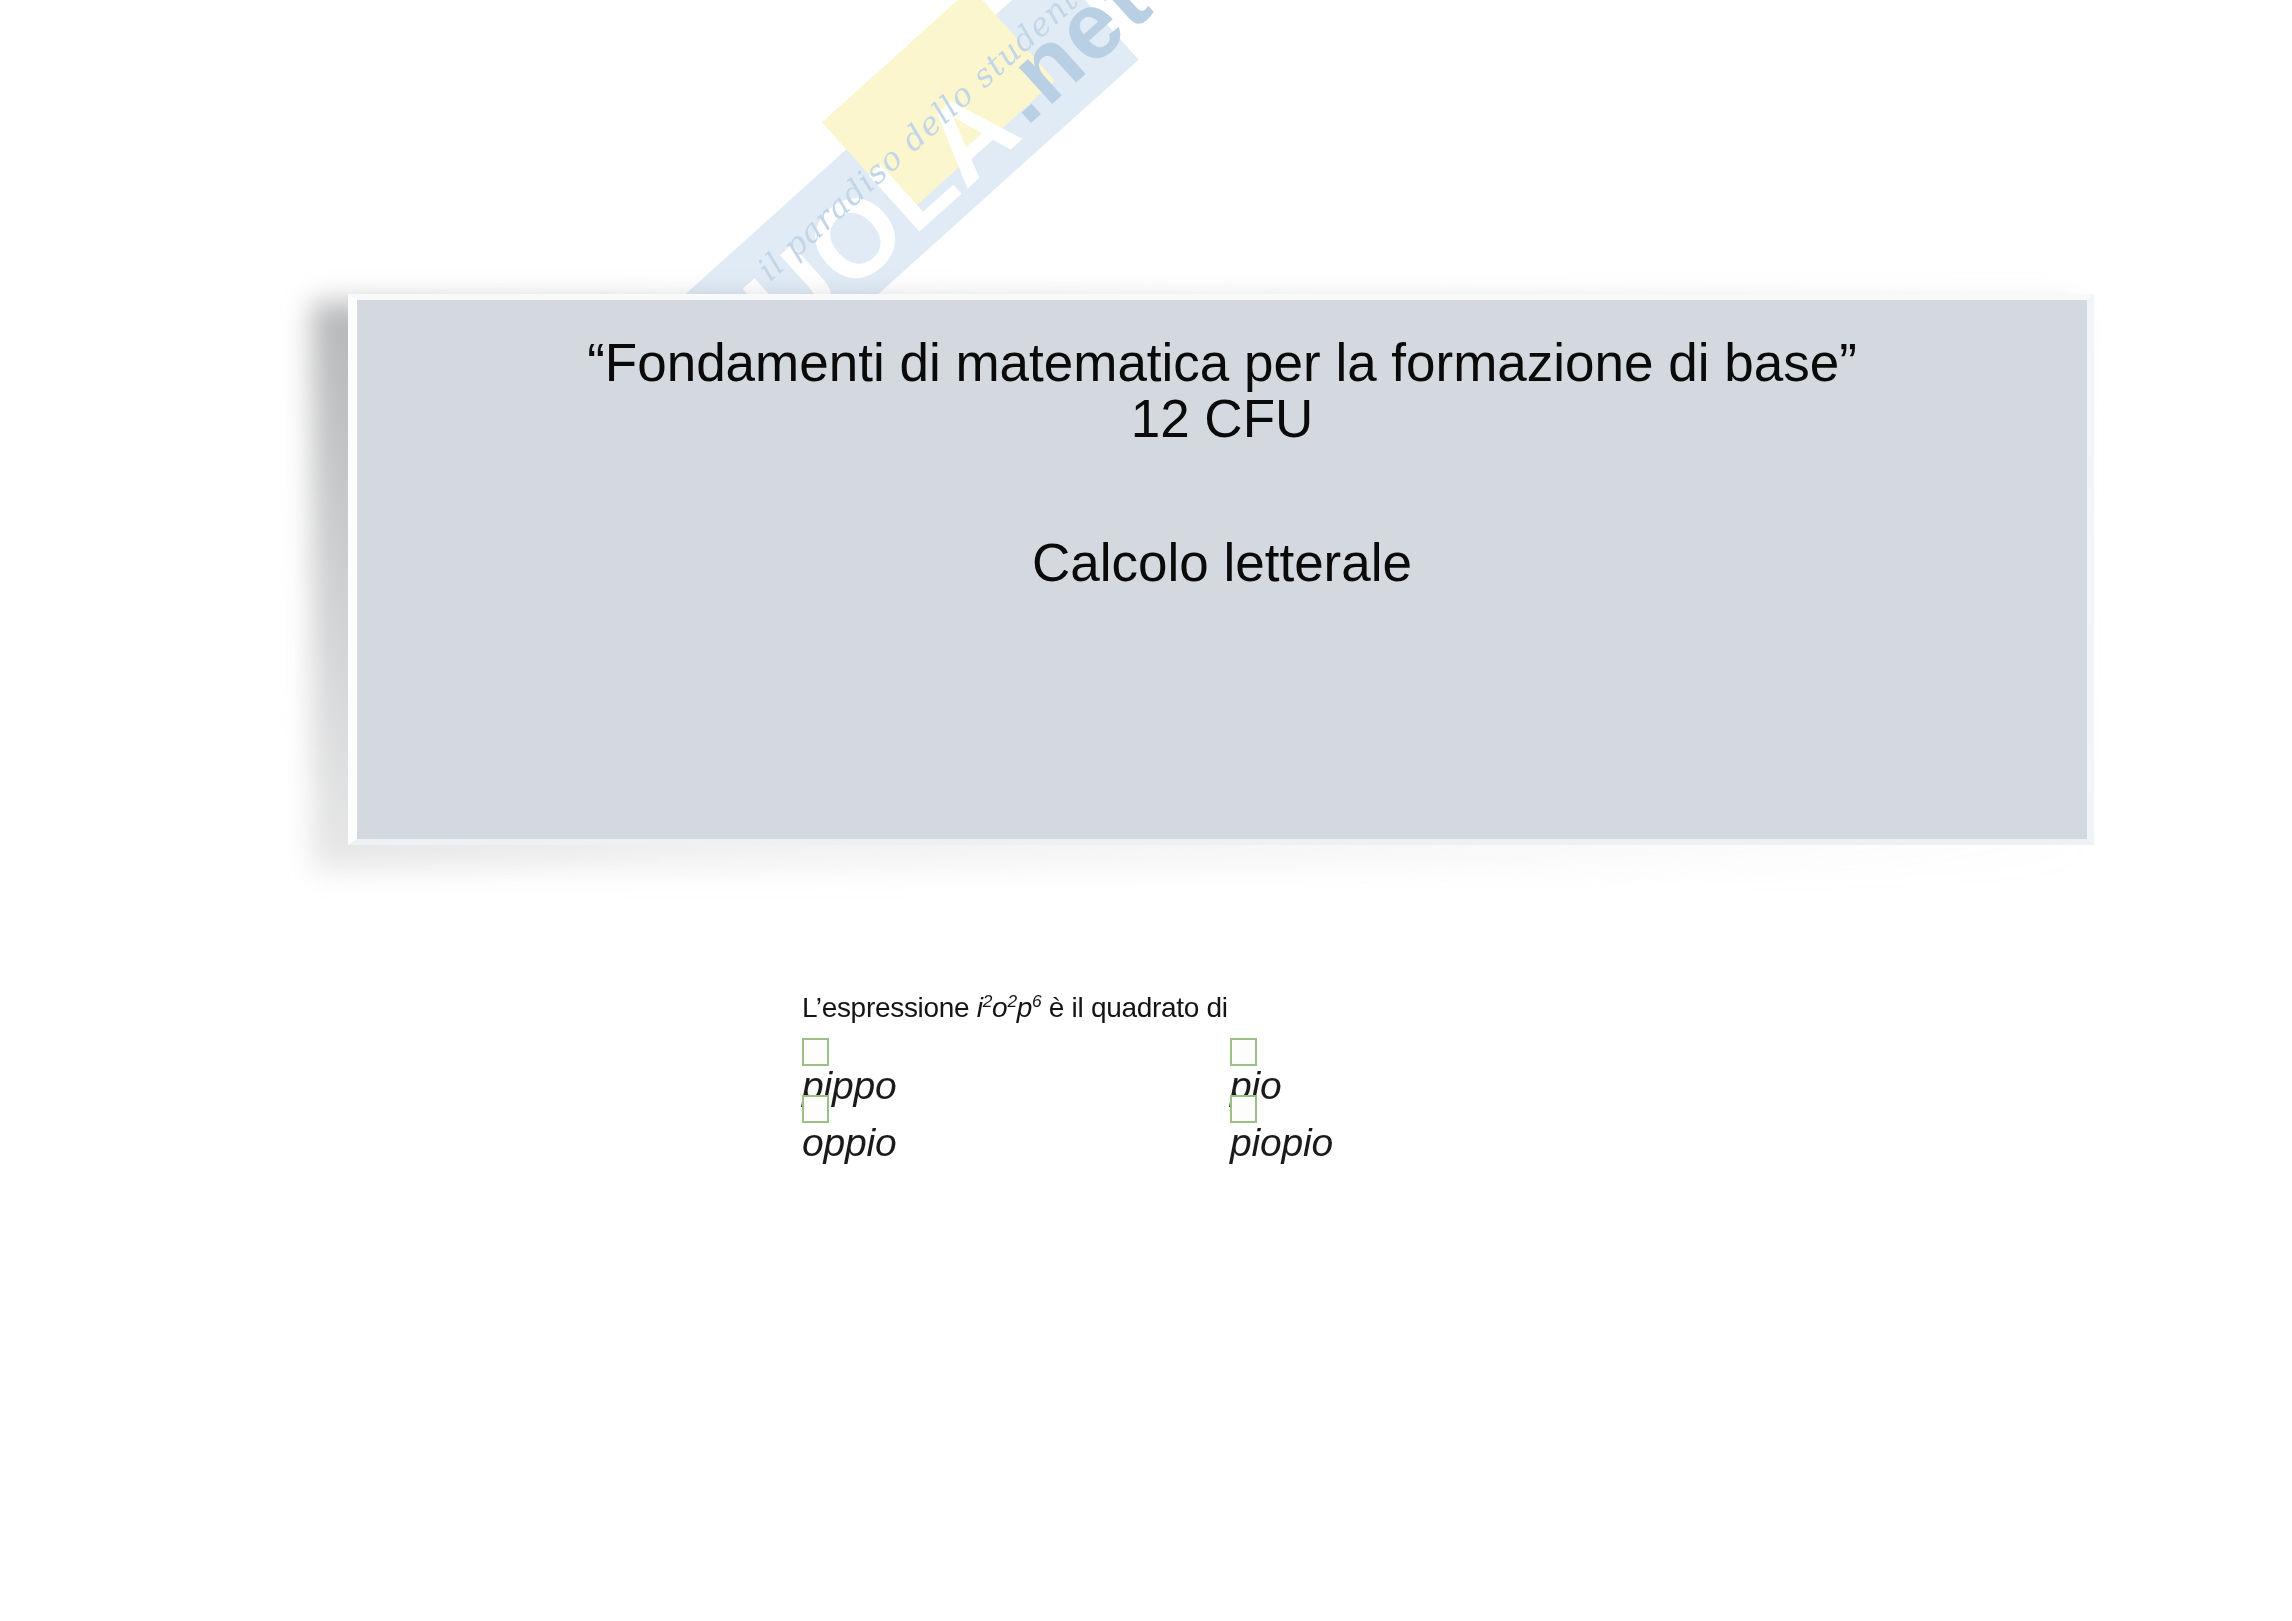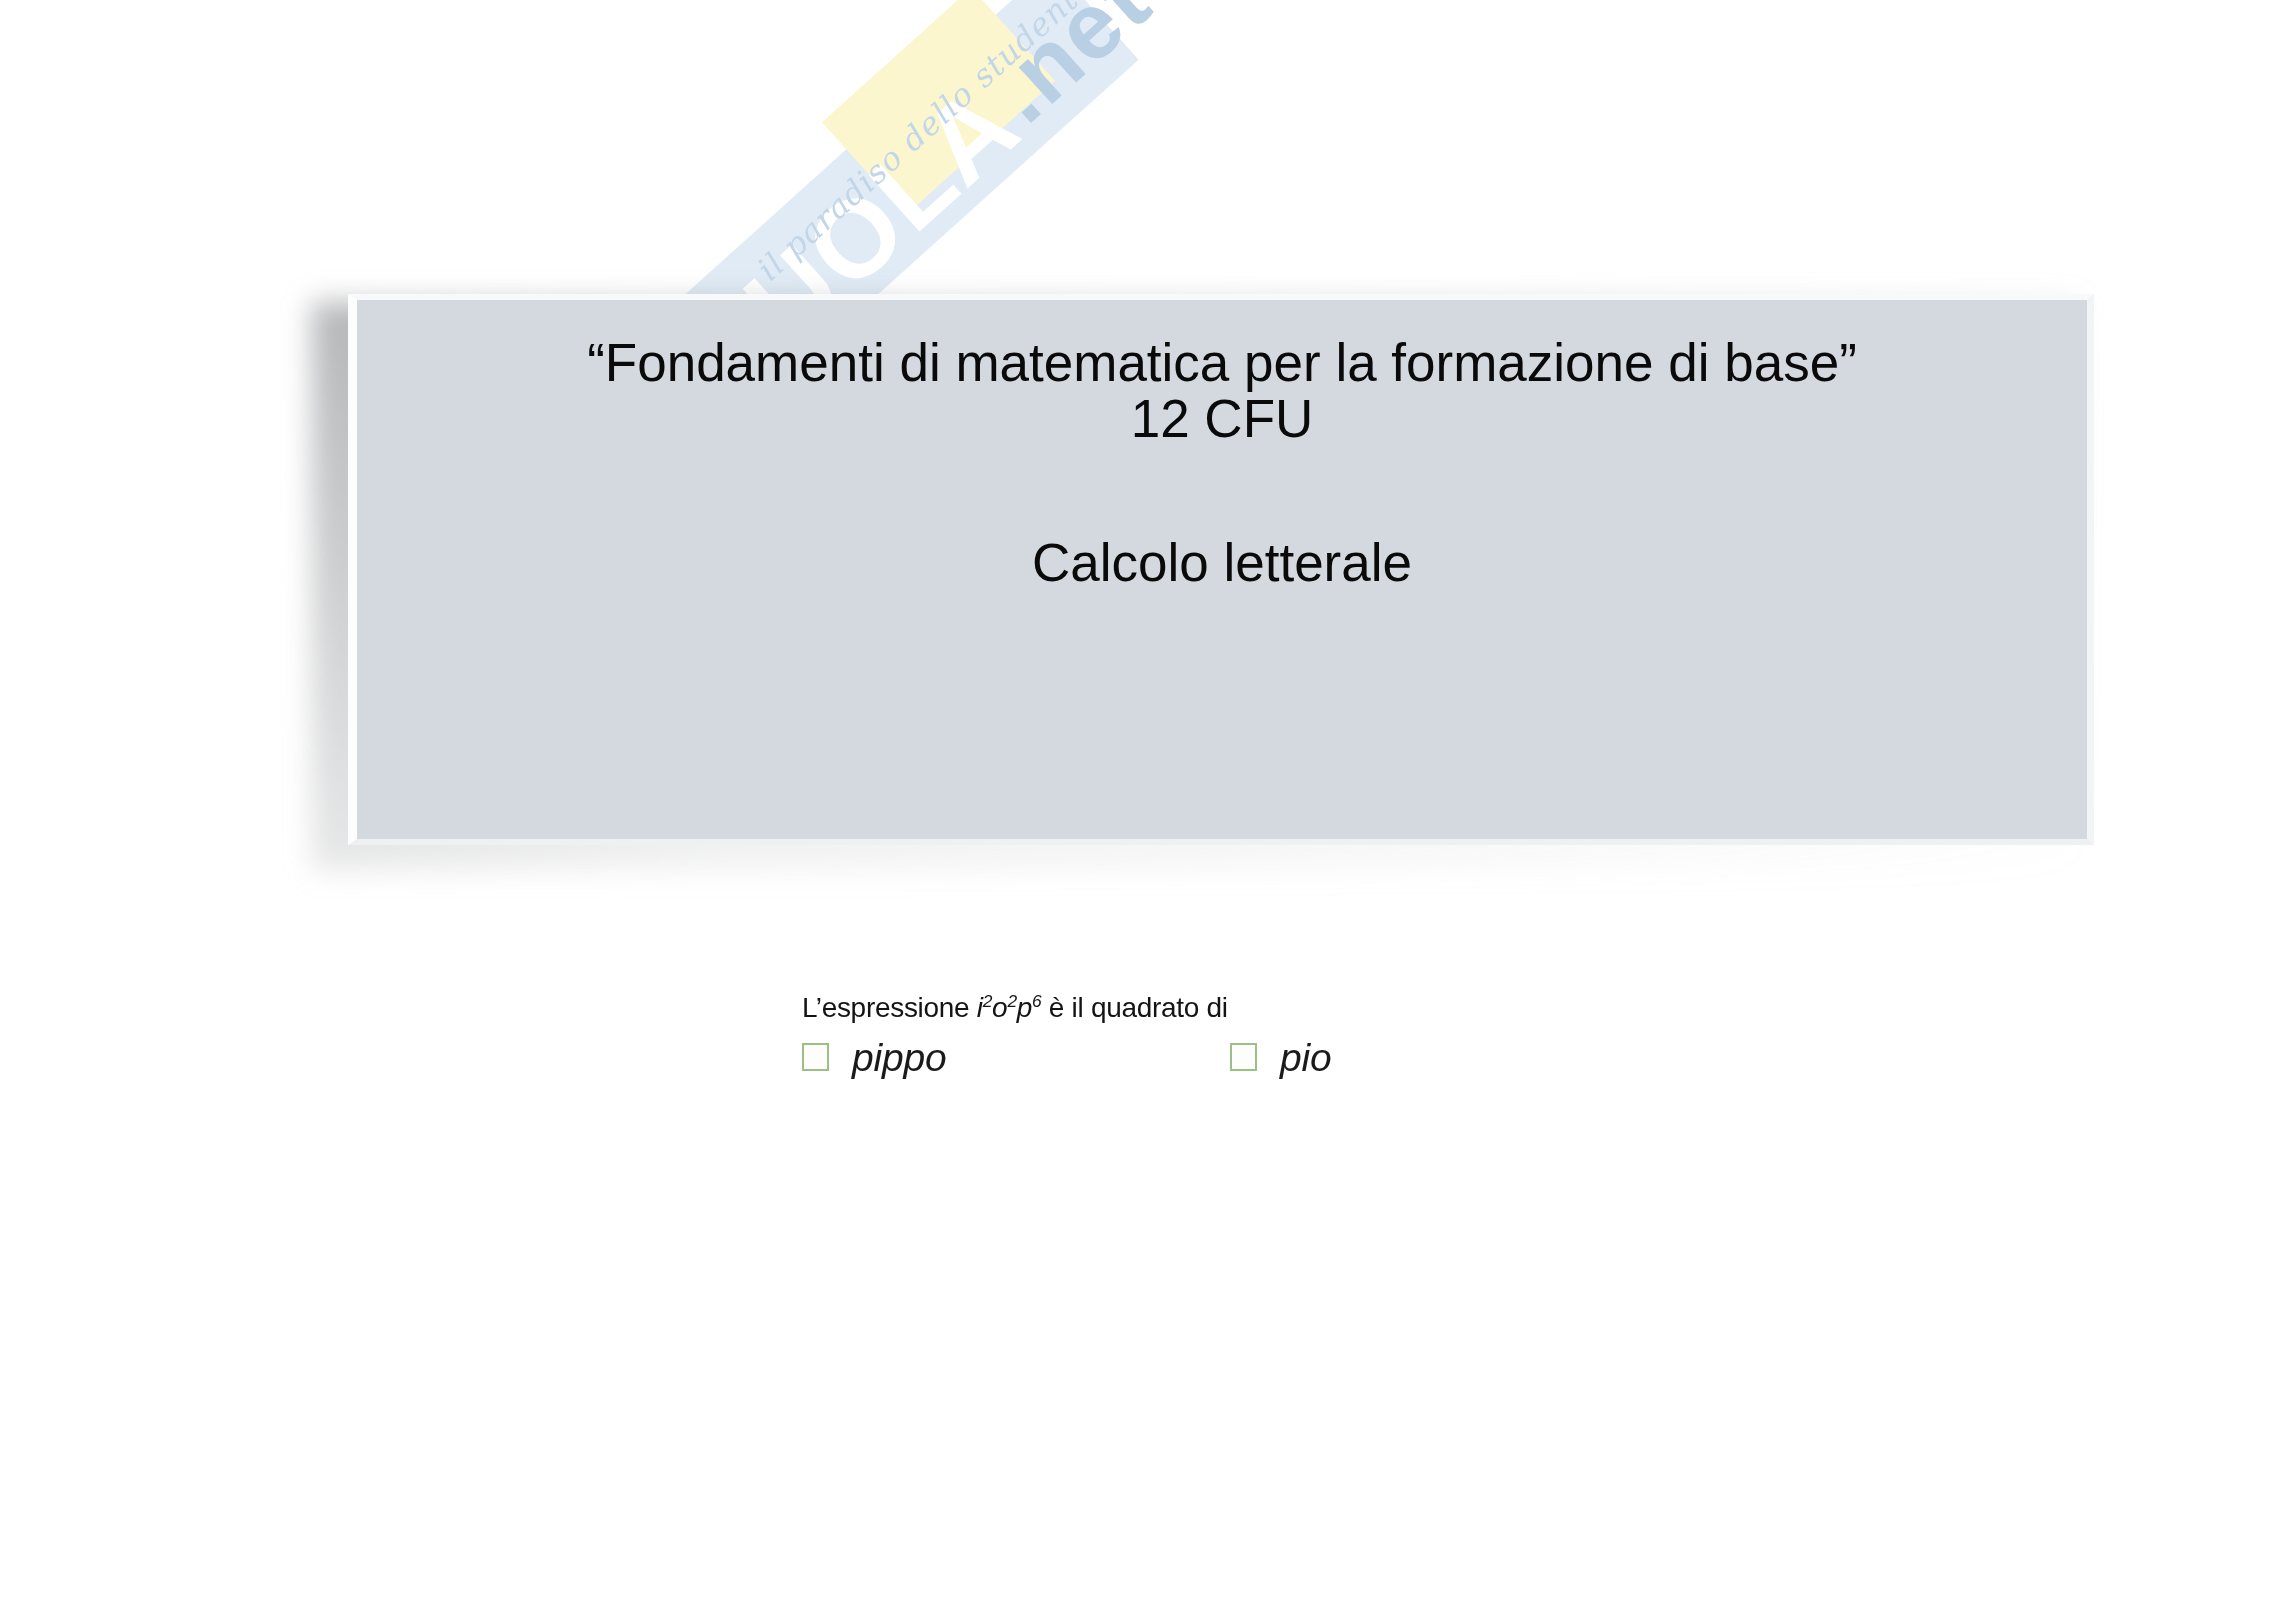--- a/index.html
+++ b/index.html
@@ -161,22 +161,23 @@
   .quiz-rows {
     margin-top: 13.7px;
   }
   .quiz-row {
     display: flex;
     align-items: flex-start;
     height: 57px;
   }
   .quiz-opt {
     display: flex;
-    align-items: center;
-    white-space: nowrap;
+    align-items: flex-start;
+    white-space: nowrap;
+    flex-direction: column;
   }
   .quiz-opt.col-left { width: 428px; }
   .checkbox {
     width: 26.5px;
     height: 28px;
     border: 2.9px solid #9cbf86;
     background: #fdfefc;
     box-sizing: border-box;
     flex: 0 0 auto;
     margin-right: 23.5px;
@@ -220,15 +221,25 @@
     <div class="quiz-row">
       <div class="quiz-opt col-left">
         <span class="checkbox"></span>
         <span class="opt-label">pippo</span>
       </div>
       <div class="quiz-opt col-right">
         <span class="checkbox"></span>
         <span class="opt-label">pio</span>
       </div>
     </div>
+    <div class="quiz-row">
+      <div class="quiz-opt col-left">
+        <span class="checkbox"></span>
+        <span class="opt-label">oppio</span>
+      </div>
+      <div class="quiz-opt col-right">
+        <span class="checkbox"></span>
+        <span class="opt-label">piopio</span>
+      </div>
+    </div>
   </div>
 </div>
 
 
 </body></html>

